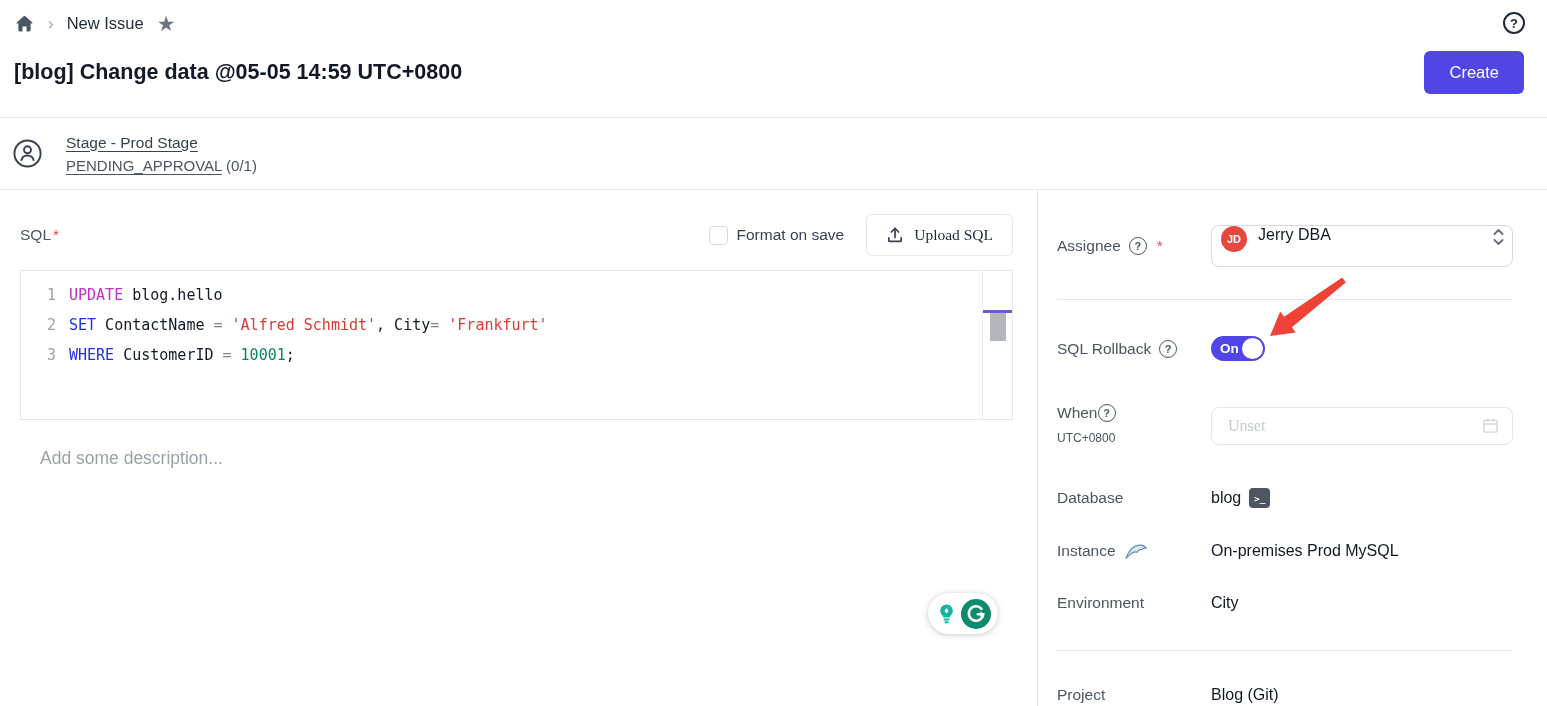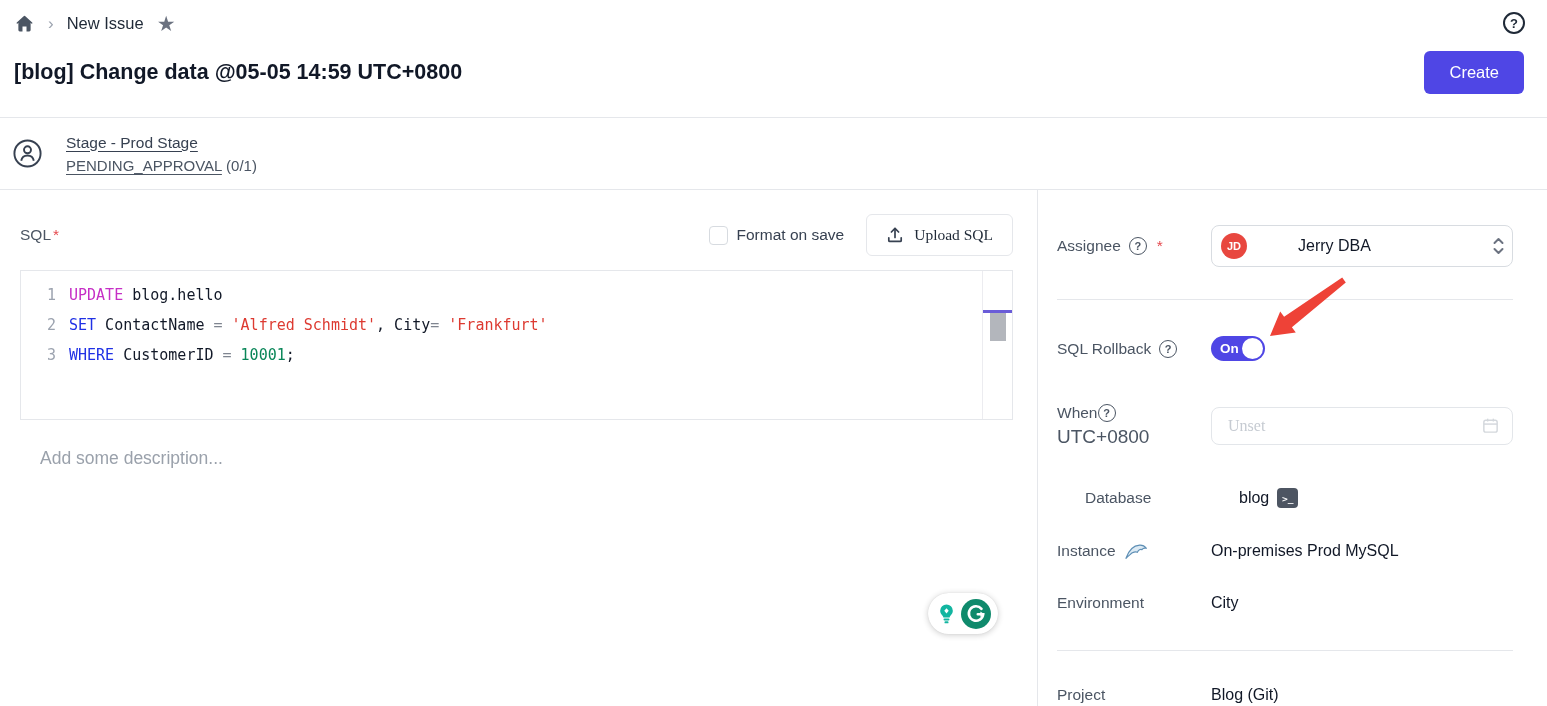--- a/index.html
+++ b/index.html
@@ -70,41 +70,41 @@
     box-shadow:0 1px 6px rgba(0,0,0,.2),0 0 1px rgba(0,0,0,.12);display:flex;align-items:center;justify-content:center;gap:3px;}
   .g-logo{width:30px;height:30px;border-radius:50%;cursor:pointer;}
   
   .side-row{display:flex;align-items:center;}
   .side-label{width:154px;flex-shrink:0;font-size:15.5px;color:var(--label);display:flex;align-items:center;gap:8px;}
   .qcircle{width:18px;height:18px;border:1.5px solid #4b5563;border-radius:50%;flex-shrink:0;
     display:flex;align-items:center;justify-content:center;font-size:11px;font-weight:700;color:#4b5563;}
   .side-value{font-size:16px;color:var(--dark);display:flex;align-items:center;}
   .assignee-row{margin-top:35px;}
   .select-box{width:302px;height:42px;border:1px solid #d8dce1;border-radius:8px;background:#fff;
-    display:flex;align-items:center;padding:0 6px 0 9px;cursor:pointer;gap:40px;}
+    display:flex;align-items:flex-start;padding:0 6px 0 9px;cursor:pointer;}
   .avatar{width:26px;height:26px;border-radius:50%;background:var(--avatar-red);color:#fff;font-size:11px;
     font-weight:700;display:flex;align-items:center;justify-content:center;flex-shrink:0;}
   .select-value{margin-left:11px;font-size:16px;color:var(--dark);flex:1;}
   .side-divider{height:1px;background:var(--border);margin-top:32px;}
   .side-divider2{height:1px;background:var(--border);margin-top:38px;}
   .rollback-row{margin-top:36px;}
   .toggle{width:54px;height:25px;border-radius:13px;background:var(--accent);position:relative;
     display:flex;align-items:center;cursor:pointer;flex-shrink:0;}
   .toggle-text{color:#fff;font-size:13.5px;font-weight:600;margin-left:9px;}
   .toggle-knob{position:absolute;top:2px;right:2px;width:21px;height:21px;border-radius:50%;background:#fff;}
   .arrow-annot{position:absolute;left:216px;top:84px;pointer-events:none;}
   .when-row{margin-top:40px;}
   .when-label{line-height:24px;}
-  .when-label .tz{font-size:19px;color:var(--label);}
+  .when-label .tz{font-size:12px;color:var(--label);}
   .when-label .l1{display:flex;align-items:center;font-size:15.5px;color:var(--label);}
   .when-input{width:302px;height:38px;border:1px solid #e3e6ea;border-radius:8px;display:flex;align-items:center;
     padding:0 12px 0 14px;background:#fff;}
   .when-input input{border:none;outline:none;flex:1;font-size:16px;font-family:Liberation Serif, serif;color:#701a75;min-width:0;background:transparent;}
   .when-input input::placeholder{color:#c6cbd2;}
-  .row-db{margin-top:38px;margin-left:28px;}
+  .row-db{margin-top:38px;}
   .row-std{margin-top:33px;}
   .row-project{margin-top:35px;}
   .console-icon{width:21px;height:20px;margin-left:8px;border-radius:4px;background:#4d5562;color:#fff;
     font-family:"DejaVu Sans Mono",monospace;font-size:9.5px;font-weight:700;display:flex;align-items:center;
     justify-content:center;letter-spacing:0;cursor:pointer;}
 </style>
 </head>
 <body>
 
 <div class="topbar">

